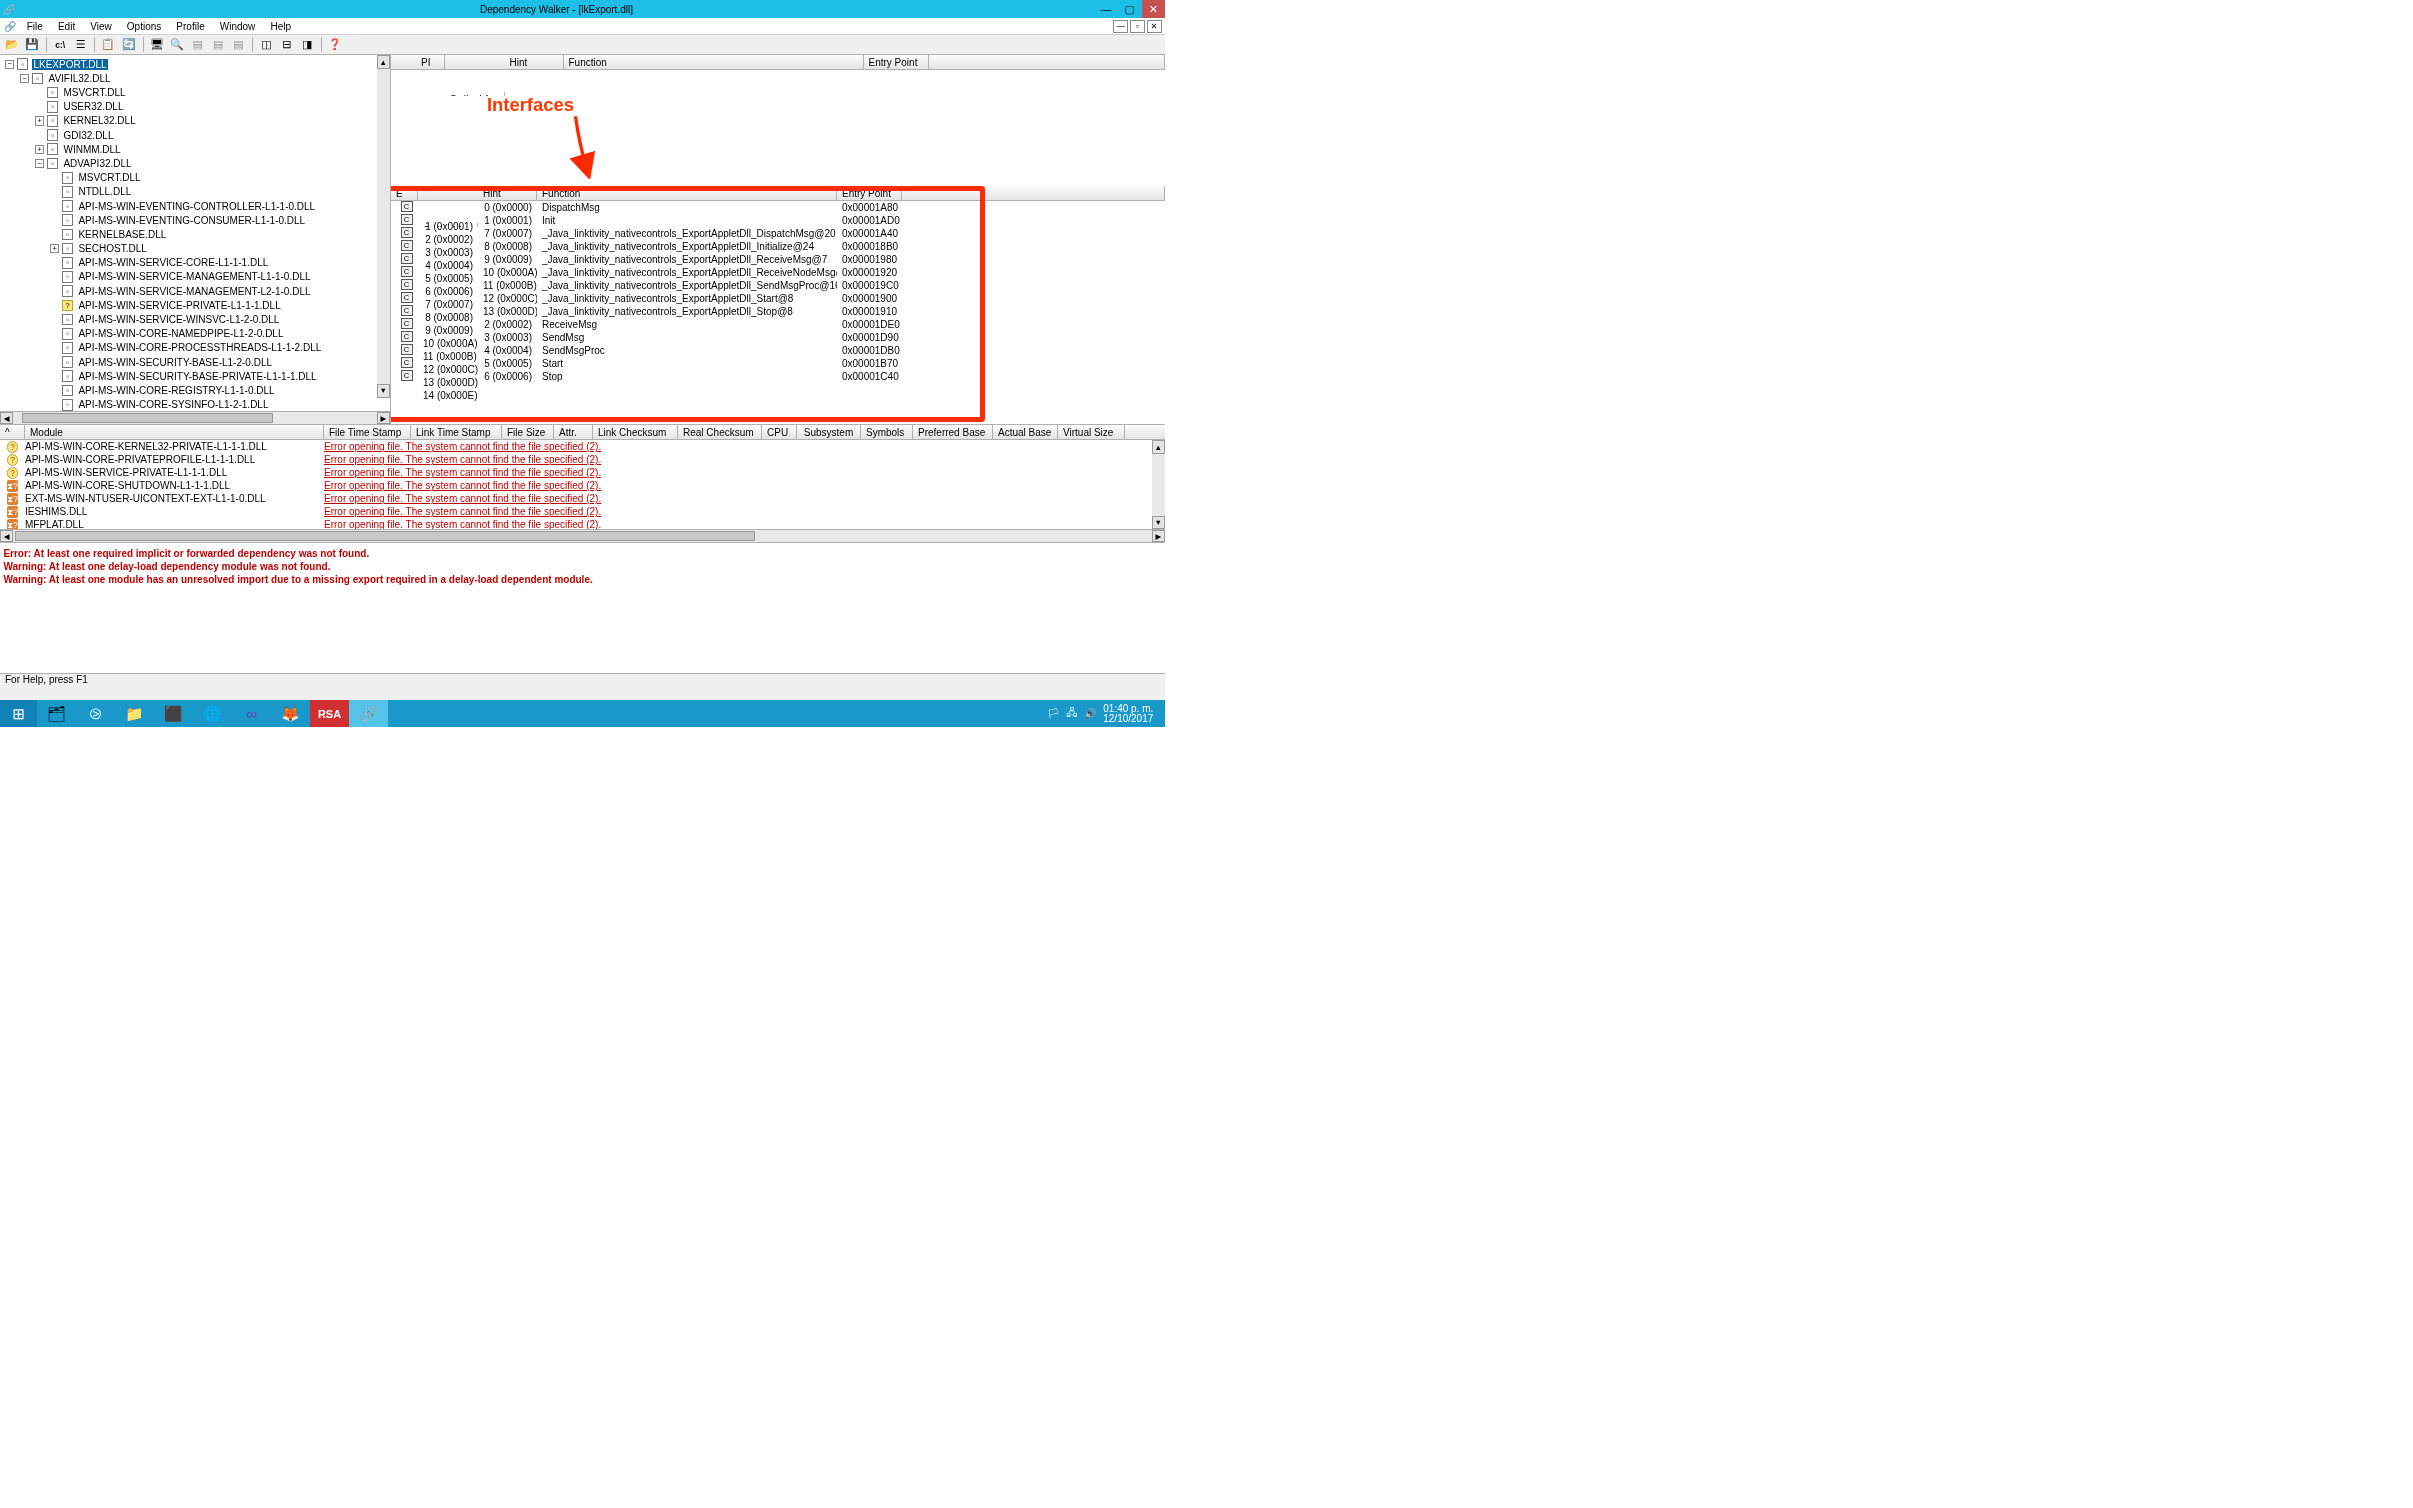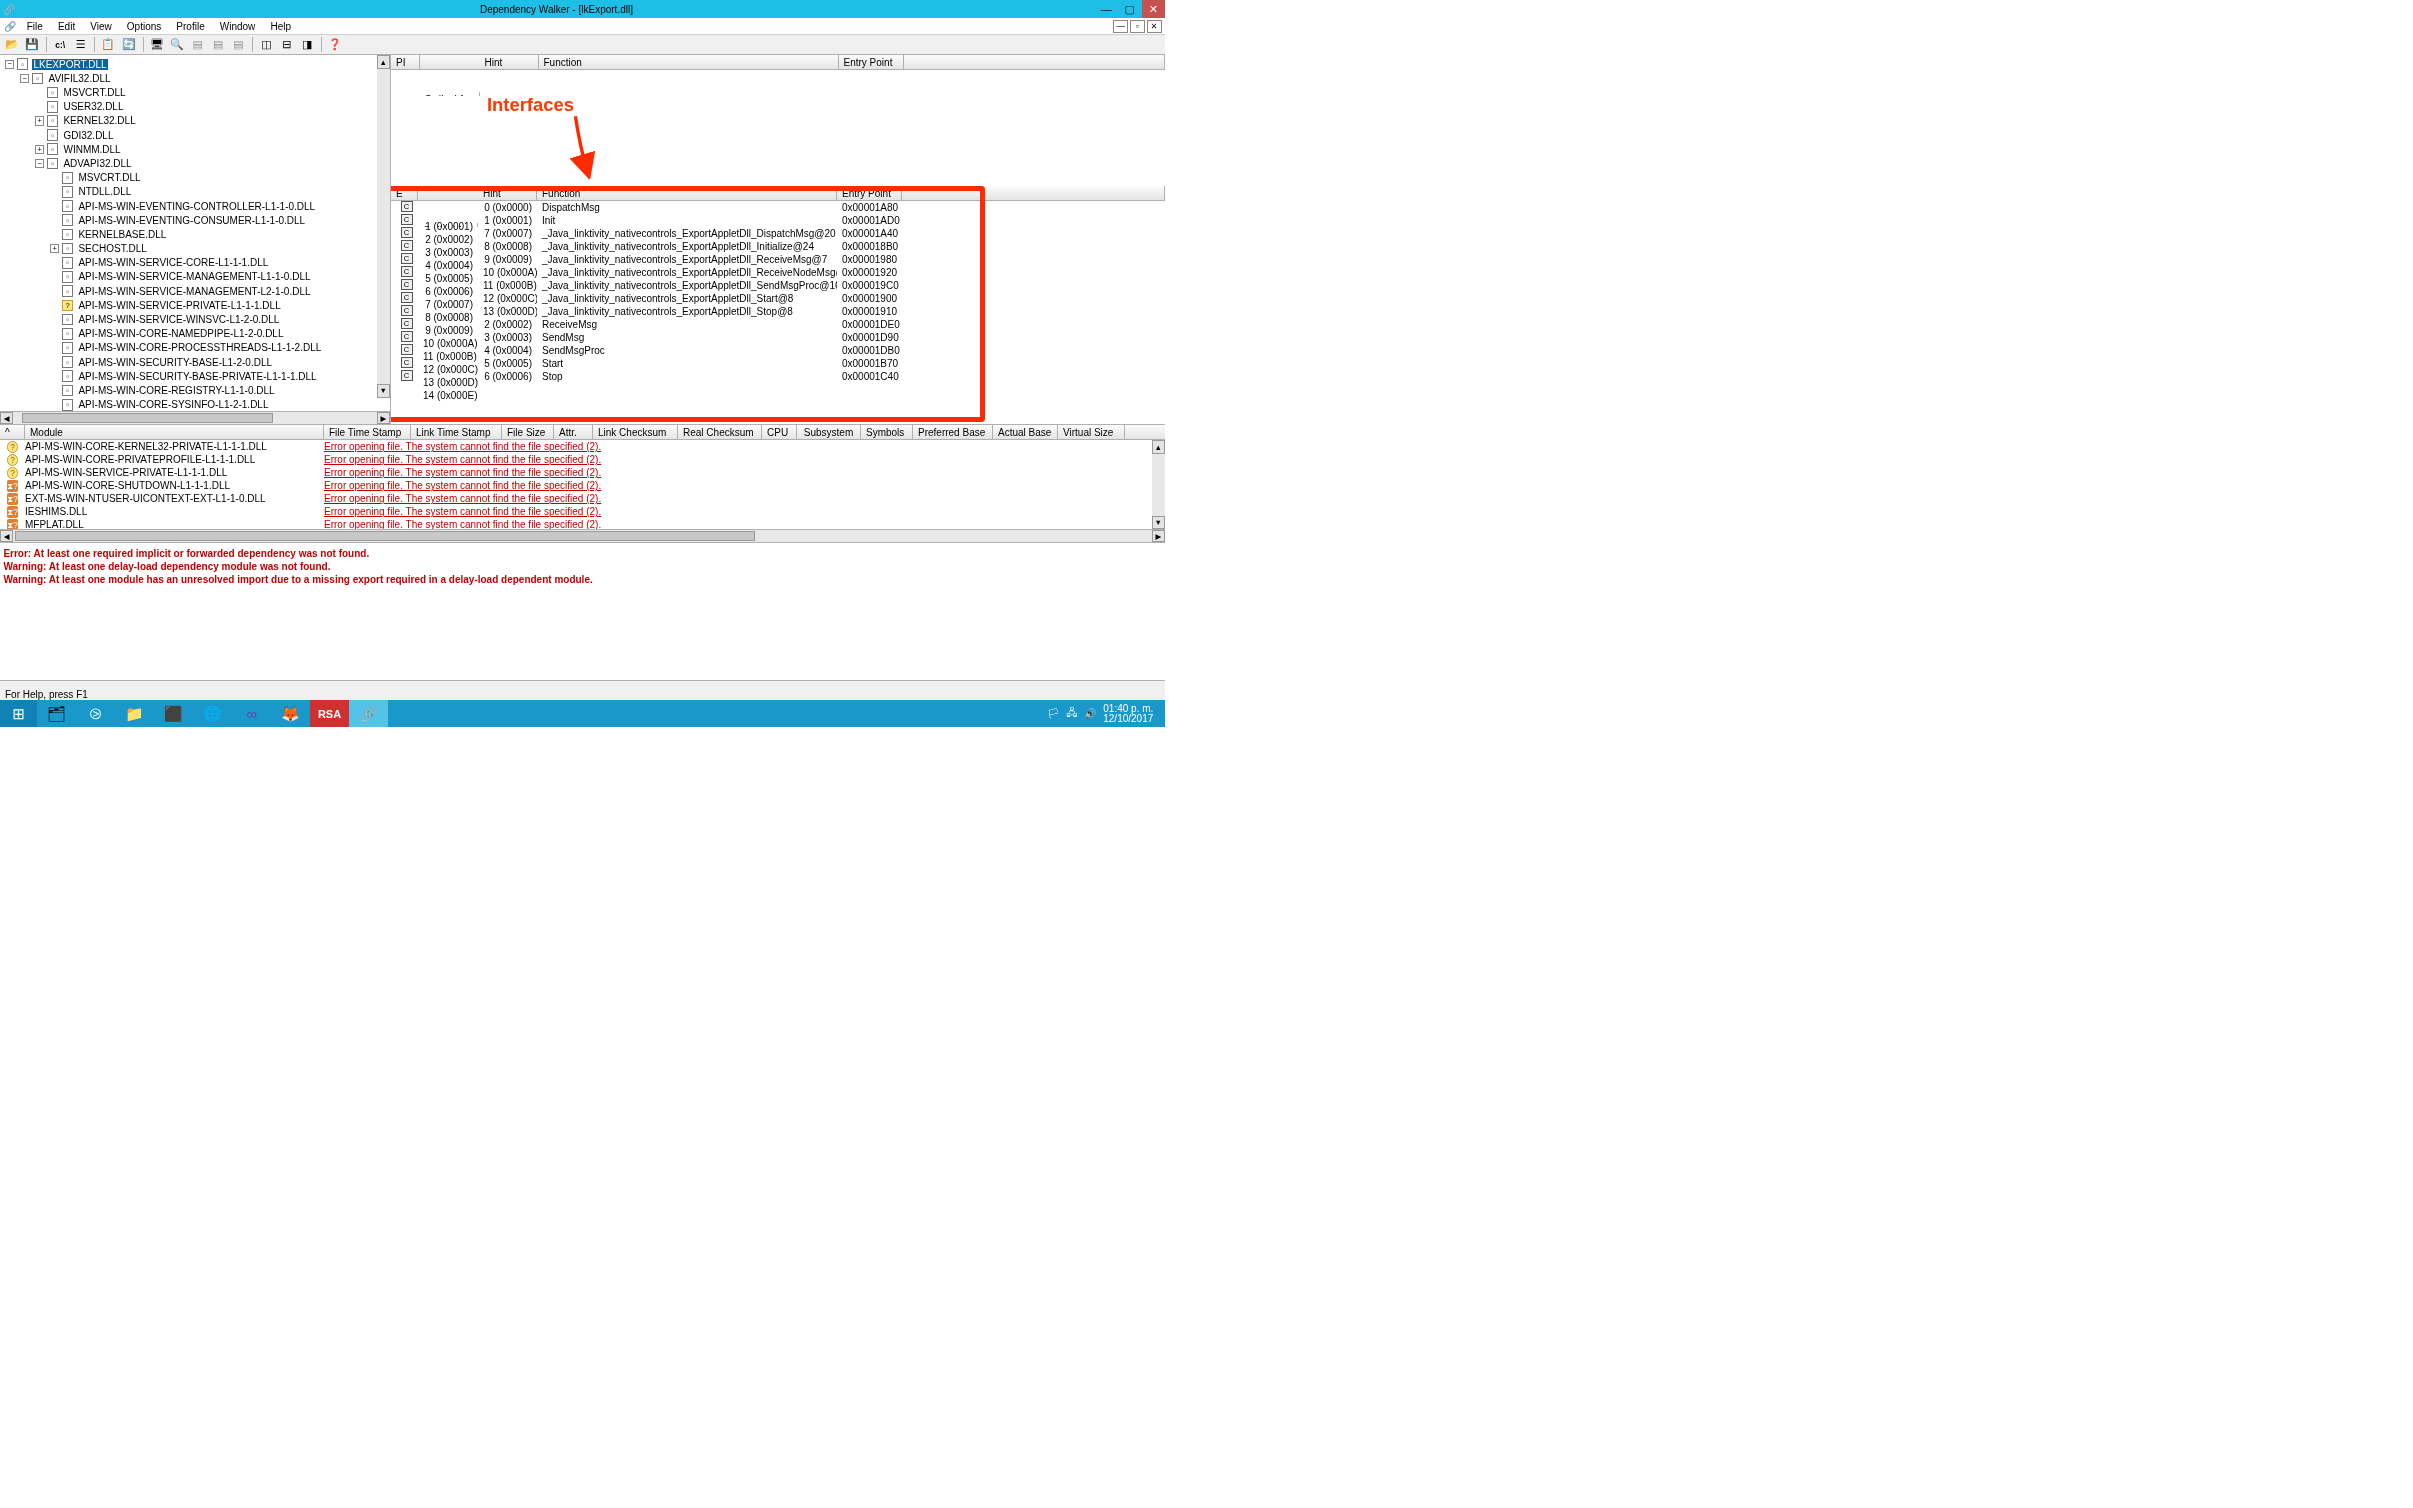--- a/index.html
+++ b/index.html
@@ -48,33 +48,33 @@
 .eicon::after { content:"C"; position:absolute; left:1.7px; top:-0.8px; font-size:7.5px; }
 .lowergrid { height:118px; display:flex; flex-direction:column; border-bottom:0.8px solid #b0b0b0; }
 .lowerbody { flex:1; overflow:hidden; background:#fff; position:relative; }
 .lrow { display:flex; height:13px; align-items:center; }
 .sicon { width:11.7px; height:11.7px; display:inline-flex; align-items:center; justify-content:center; font-size:8.4px; margin:0 3.4px 0 6.7px; }
 .sicon.q { border:0.8px solid #c0a030; background:#ffe680; border-radius:5.9px; color:#8a6000; }
 .sicon.f { background:#e08030; color:#fff; border-radius:1.7px; }
 .errtxt { color:#c00000;text-decoration:underline; }
 .logpane { flex:1; padding:5px 3.4px; background:#fff; overflow:hidden; }
 .logpane .line { color:#c00000; font-weight:bold; line-height:12.6px; }
-.statusbar { height:20px; background:#f0f0f0; border-top:0.8px solid #b0b0b0; padding:0 5px; display:flex; align-items:flex-end; }
+.statusbar { height:27px; background:#f0f0f0; border-top:0.8px solid #b0b0b0; padding:0 5px; display:flex; align-items:flex-start; }
 .taskbar { height:27px; background:#1a98c9; display:flex; align-items:center; }
 .taskbar .start { width:37px; height:27px; background:#1082b5; display:flex; align-items:center; justify-content:center; color:#fff; font-size:15px; }
 .taskbar .tb { width:39px; height:27px; display:flex; align-items:center; justify-content:center; font-size:15px; }
 .taskbar .tb.active { background:#54c3e8; }
 .taskbar .spacer { flex:1; }
 .taskbar .tray { display:flex; align-items:center; gap:6.7px; padding:0 6.7px; color:#fff; font-size:9.2px; }
 .taskbar .clock { text-align:right; line-height:10px; padding-right:5px; }
 .vscroll { width:13.4px; background:#f0f0f0; display:flex; flex-direction:column; }
 .vscroll .arr { height:13.4px; border:0.8px solid #999; background:#e4e4e4; display:flex; align-items:center; justify-content:center; font-size:7.5px; }
 .vscroll .vtrack { flex:1; background:#e8e8e8; }
 
-.c-pi { width:28.5px; } .c-ord { width:60px;margin-top:37px; } .c-hint { width:59px; } .c-fn { width:300px; } .c-ep { width:65px; }
+.c-pi { width:28.5px;margin-left:25px; } .c-ord { width:60px;margin-top:37px; } .c-hint { width:59px; } .c-fn { width:300px; } .c-ep { width:65px; }
 .c-e { width:27px; }
 .m-icon{width:25px;} .m-mod{width:299px;} .m-fts{width:87px;} .m-lts{width:91px;} .m-fs{width:52px;} .m-at{width:39px;} .m-lc{width:85px;} .m-rc{width:84px;} .m-cpu{width:35px;} .m-sub{width:64px;text-align:center;} .m-sym{width:52px;} .m-pb{width:80px;} .m-ab{width:65px;} .m-vs{width:67px;}
 </style>
 </head>
 <body>
 
 <div class="win">
   <div class="titlebar">
     <span class="icon">🔗</span>
     <span class="title">Dependency Walker - [lkExport.dll]</span>

